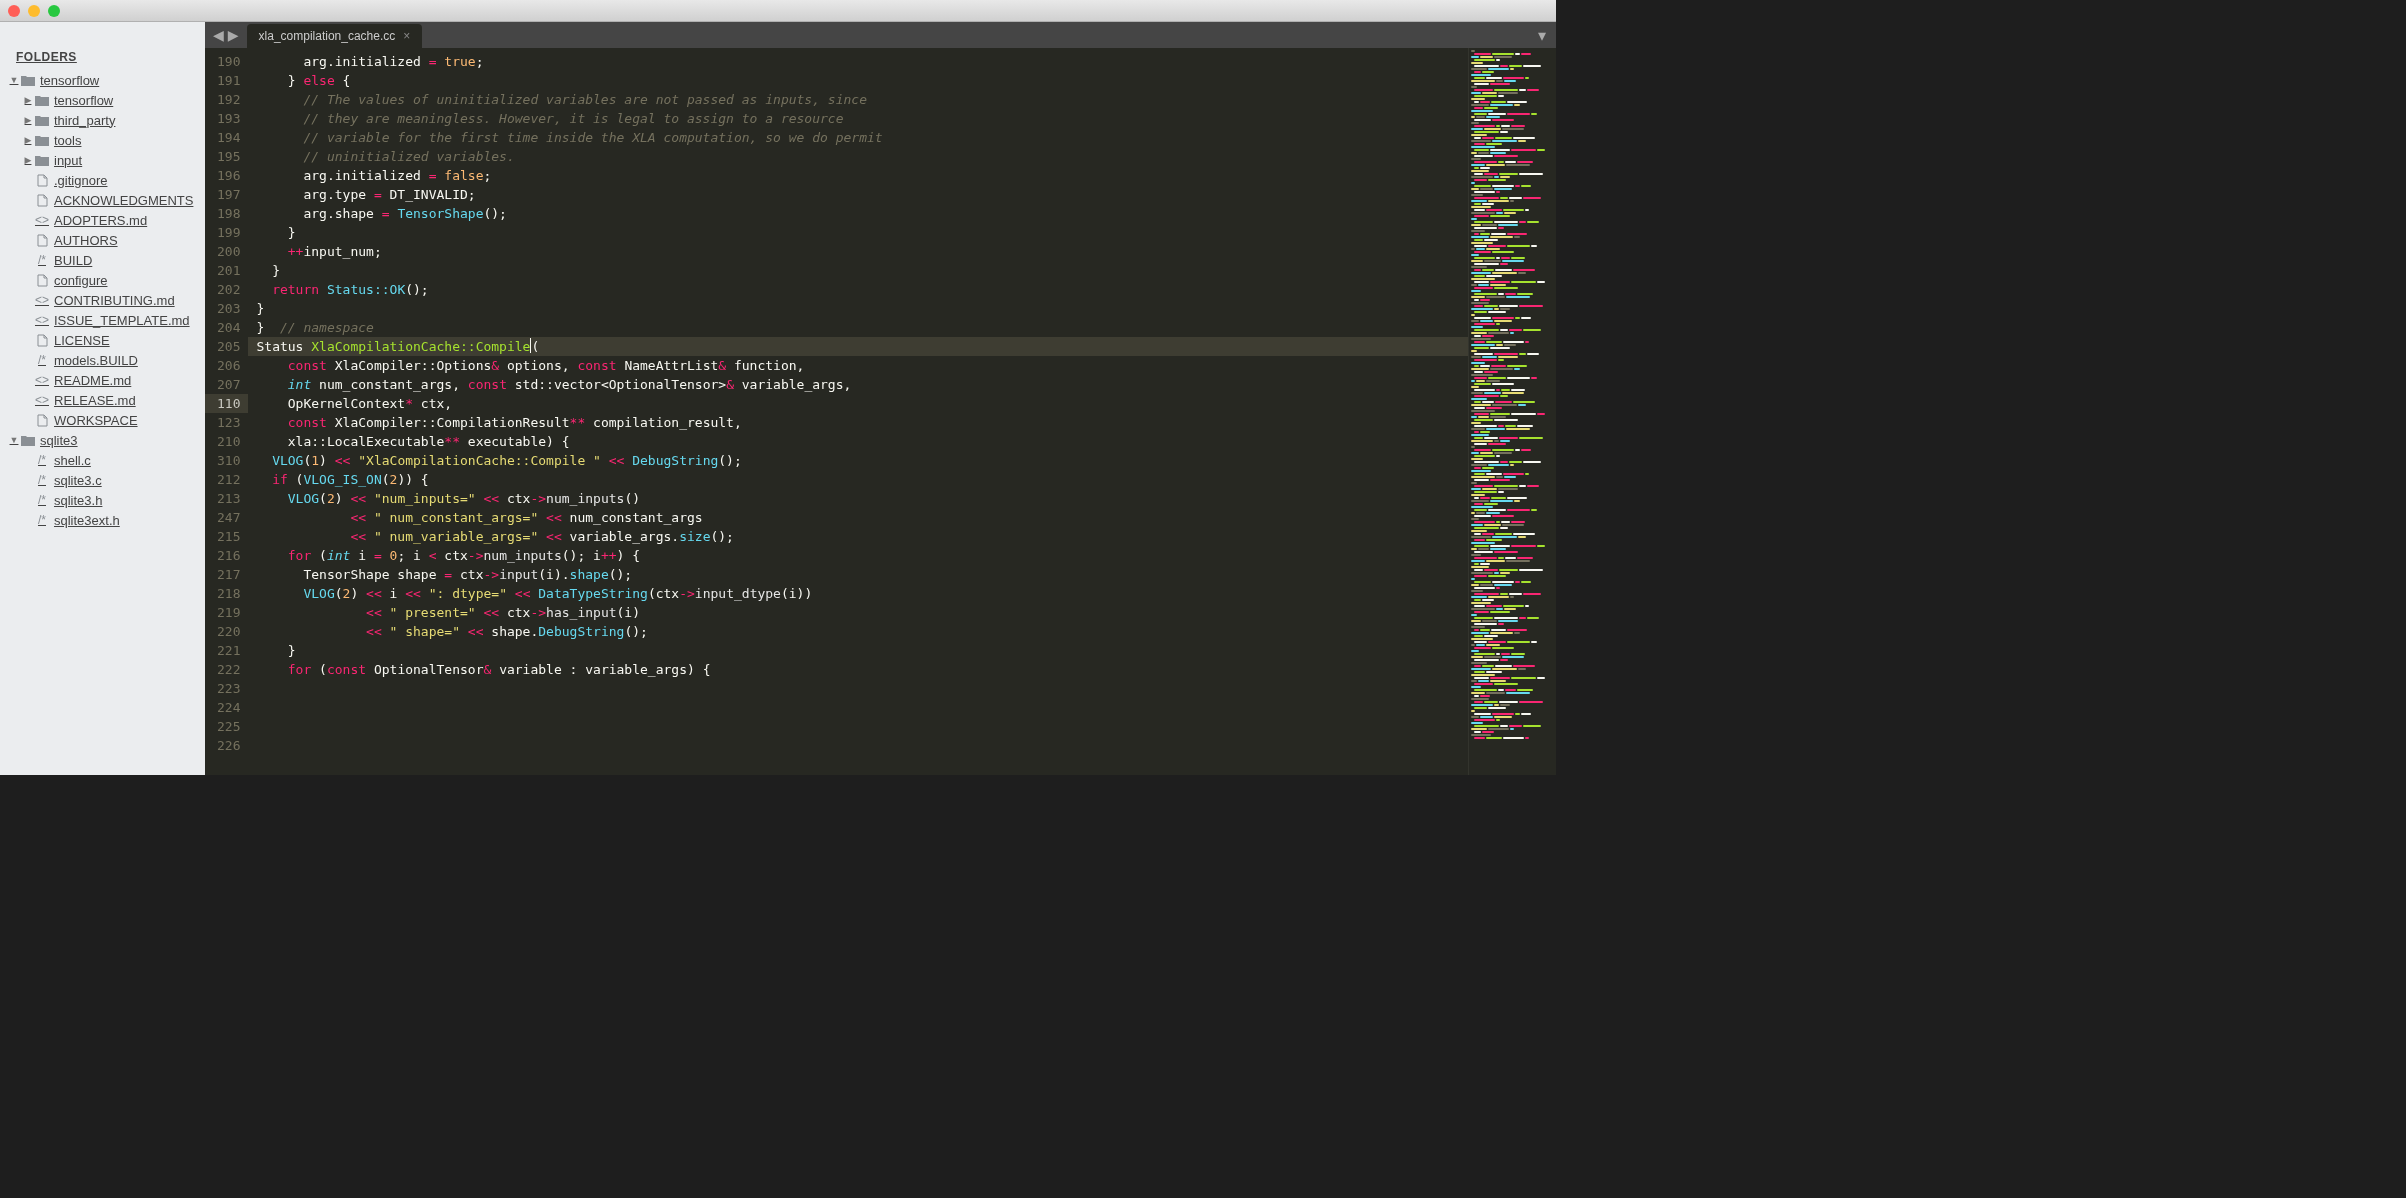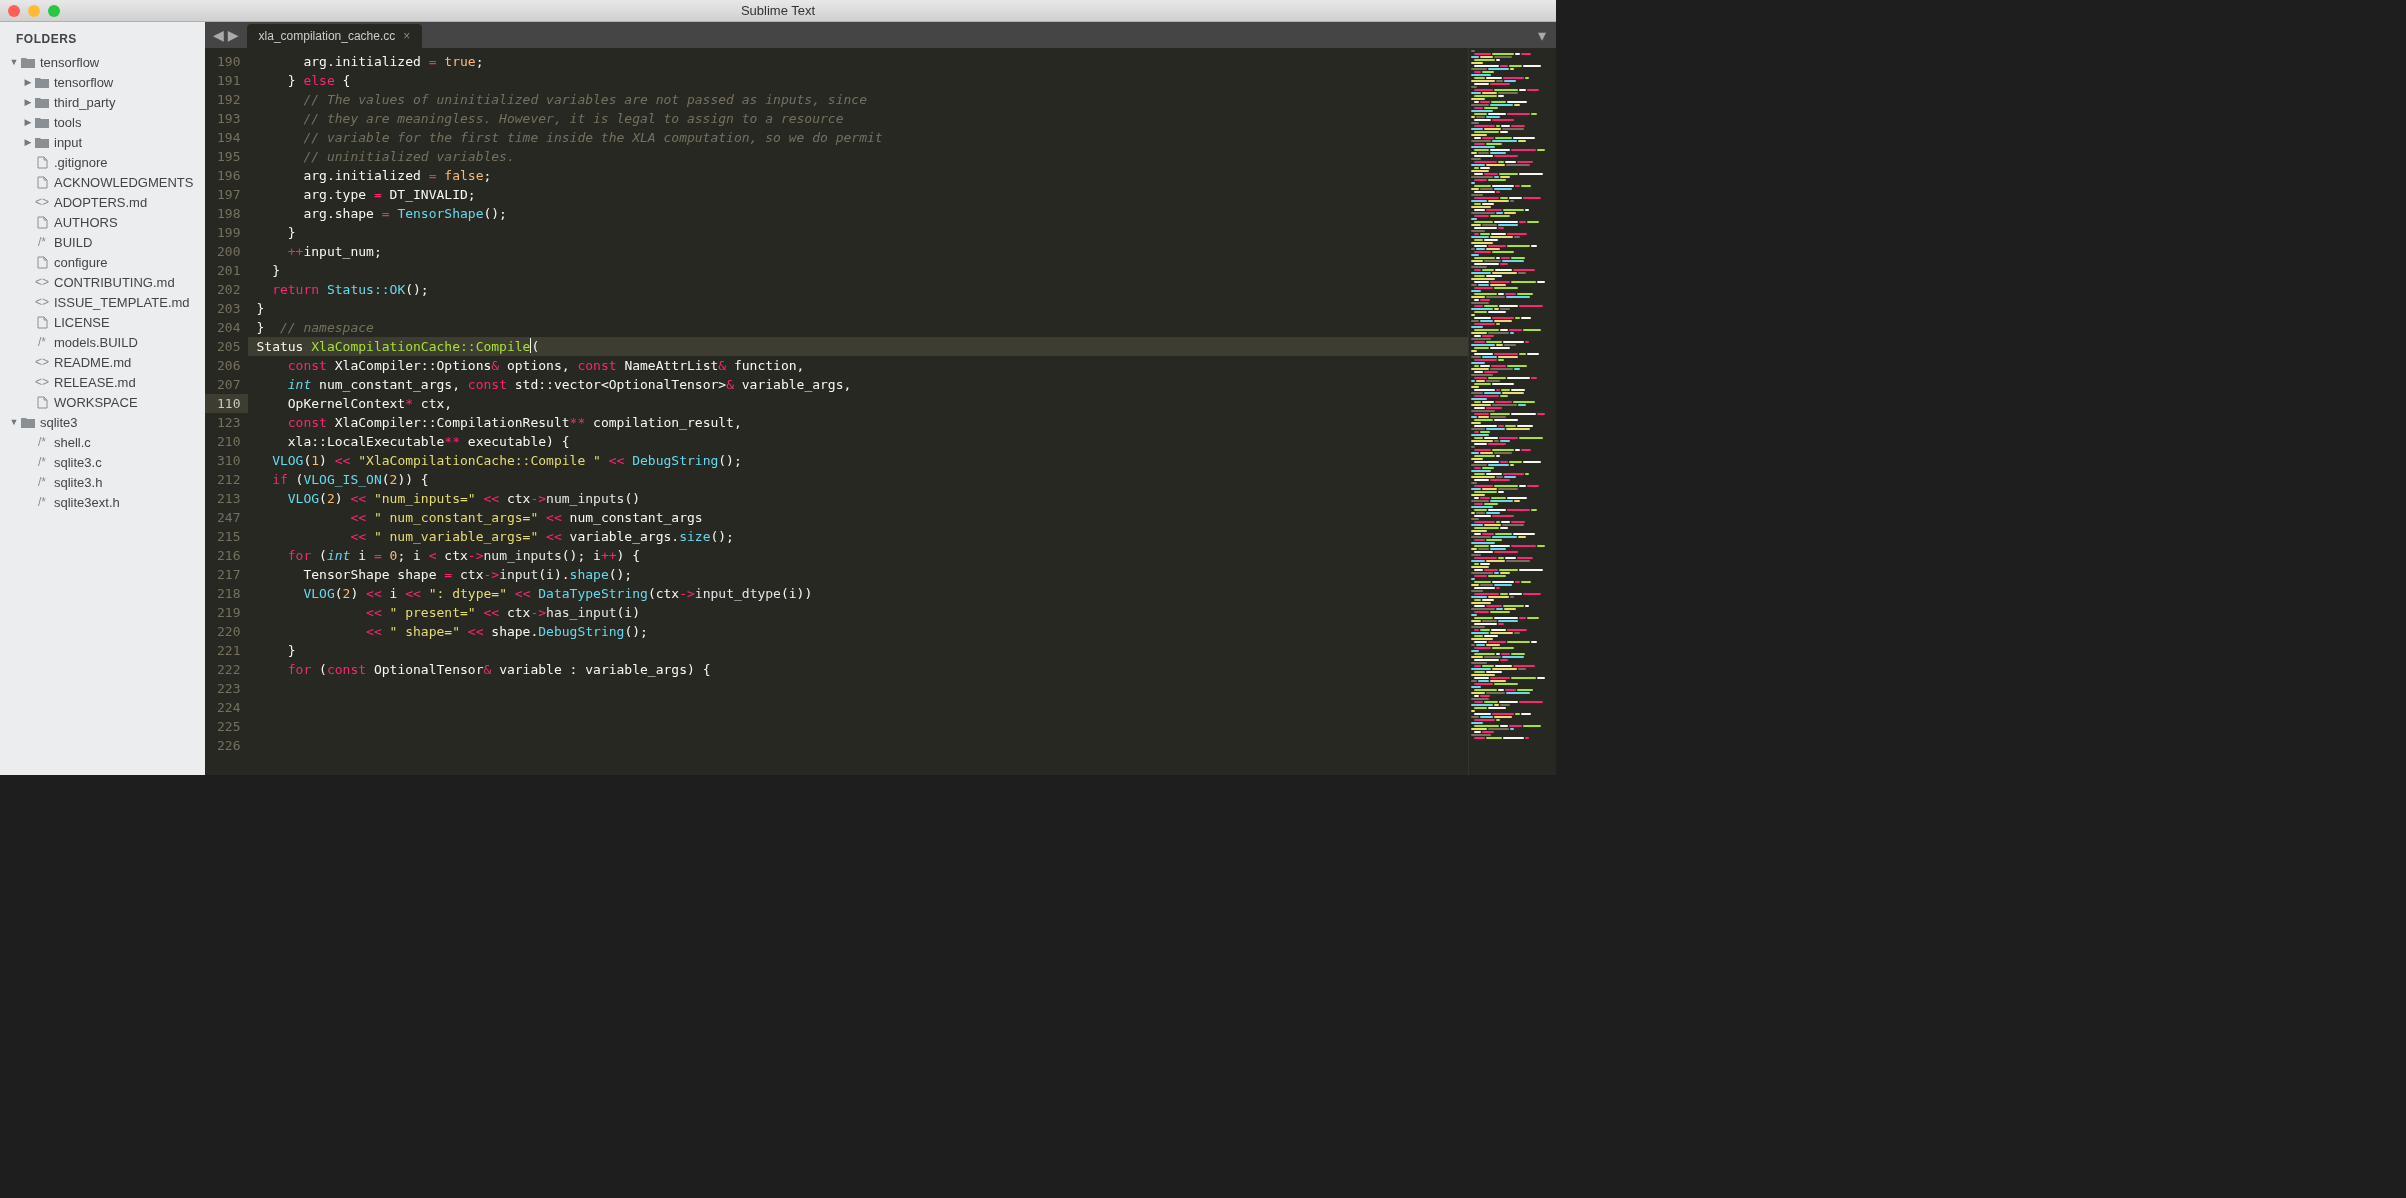--- a/index.html
+++ b/index.html
@@ -27,21 +27,22 @@
   position: absolute; left: 0; right: 0; text-align: center;
   font-size: 13px; color: #333; pointer-events: none;
 }
 .main { display: flex; height: calc(100% - 22px); }
 .sidebar {
   width: 205px;
   background: #ebedef;
   overflow-y: auto;
   font-size: 13px;
   color: #444;
-  padding-top: 6px;
+  padding-top: 24px;
+  text-decoration: underline;
 }
 .sidebar-header {
   font-weight: bold;
   font-size: 12px;
   color: #444;
   padding: 4px 16px 6px;
   letter-spacing: 0.5px;
 }
 .tree-row {
   display: flex; align-items: center;
@@ -141,21 +142,20 @@
 </style>
 </head>
 <body>
 
 <div class="titlebar">
   <div class="traffic-lights">
     <div class="tl red"></div>
     <div class="tl yellow"></div>
     <div class="tl green"></div>
   </div>
-  <div class="titlebar-title">Sublime Text</div>
 </div>
 
 <div class="main">
   <div class="sidebar">
     <div class="sidebar-header">FOLDERS</div>
     <div id="tree">
         <div class="tree-row">
           <span class="tree-indent" style="width: 0px;"></span>
           <span class="disclosure">▼</span>
           <span class="icon">

